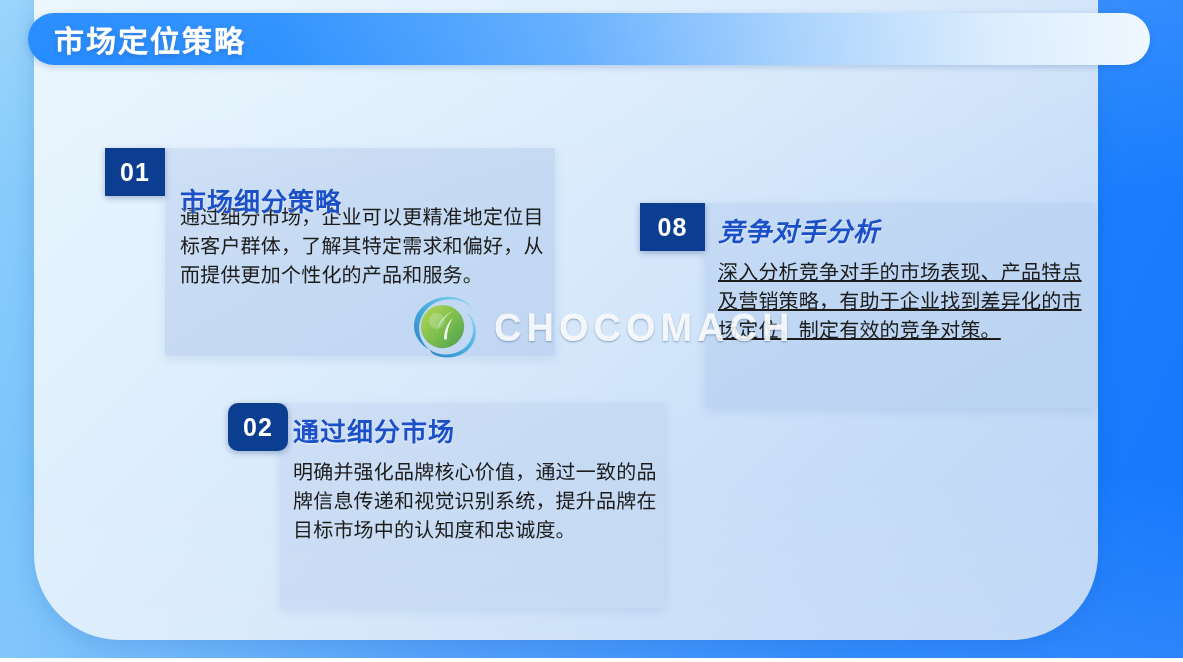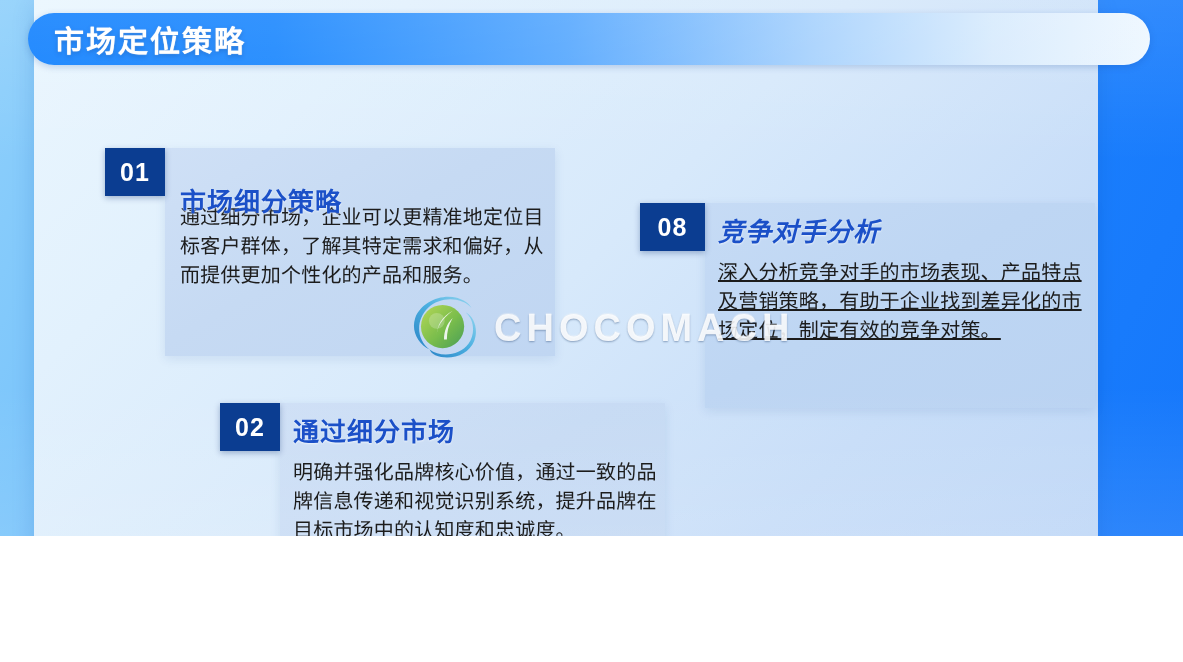--- a/index.html
+++ b/index.html
@@ -10,21 +10,21 @@
     width: 1183px;
     height: 662px;
     overflow: hidden;
     font-family: "Liberation Sans", "DejaVu Sans", sans-serif;
   }
 
   
   .slide {
     position: relative;
     width: 1183px;
-    height: 536px;
+    height: 658px;
     background: linear-gradient(115deg,
                 #8fd0fb 0%,
                 #79c4fb 18%,
                 #3f95fb 52%,
                 #1b7ffd 78%,
                 #1577fb 100%);
     overflow: hidden;
   }
 
   
@@ -135,21 +135,21 @@
   }
   #card-01 .card-badge { left: 105px; top: 148px; width: 60px; height: 48px; }
   #card-01 .card-heading { left: 180px; top: 156px; margin-top: 25px; }
   #card-01 .card-text { left: 180px; top: 203px; width: 368px; }
 
   
   #card-02 .card-body {
     left: 280px; top: 403px; width: 385px; height: 205px;
     background: linear-gradient(150deg, #cfe0f6 0%, #c7dbf4 45%, #c3d8f3 100%);
   }
-  #card-02 .card-badge { left: 220px; top: 403px; width: 60px; height: 48px; }
+  #card-02 .card-badge { left: 228px; top: 403px; width: 60px; height: 48px; border-radius: 10px; }
   #card-02 .card-heading { left: 293px; top: 411px; }
   #card-02 .card-text { left: 293px; top: 458px; width: 368px; }
 
   
   #card-03 .card-body {
     left: 705px; top: 203px; width: 390px; height: 205px;
     background: linear-gradient(150deg, #c6dbf5 0%, #bed6f3 45%, #bad3f2 100%);
   }
   #card-03 .card-badge { left: 640px; top: 203px; width: 65px; height: 48px; }
   #card-03 .card-heading { left: 718px; top: 211px; font-style: italic; }

